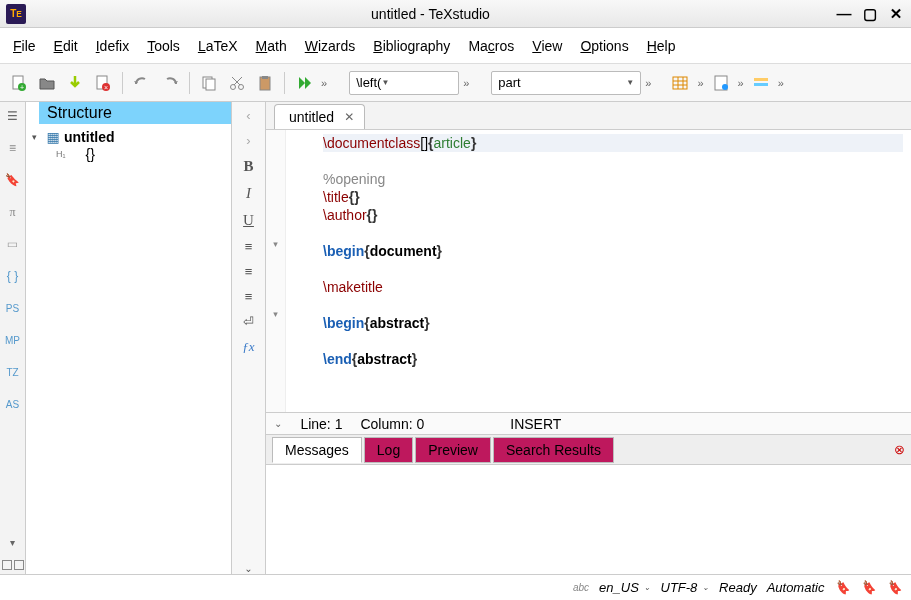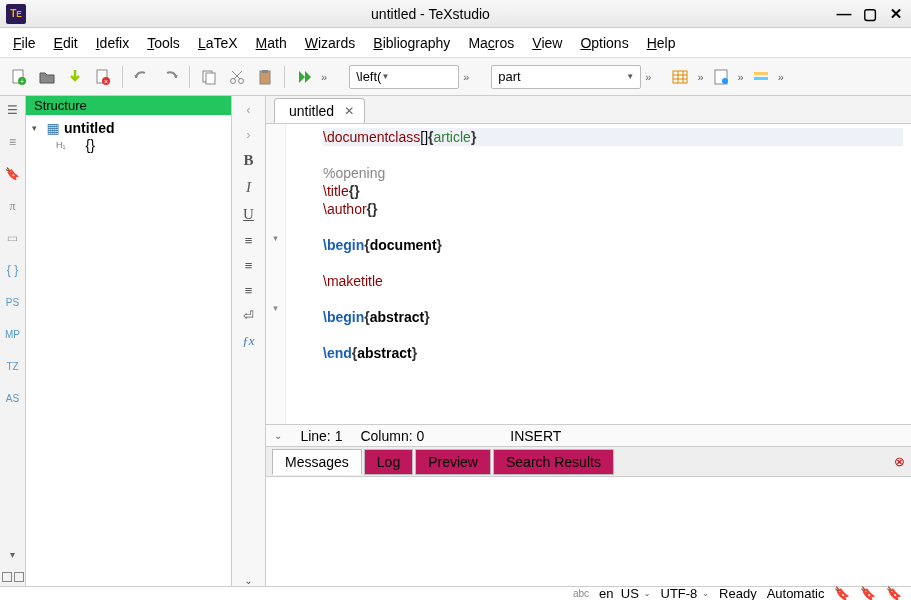--- a/index.html
+++ b/index.html
@@ -4,39 +4,39 @@
 <style>
 * { box-sizing: border-box; margin: 0; padding: 0; font-family: sans-serif; }
 body { width: 911px; height: 600px; background: #fff; display: flex; flex-direction: column; overflow: hidden; font-size: 13px; }
 
 .titlebar { height: 28px; background: linear-gradient(#f8f8f8,#e8e8e8); border-bottom: 1px solid #ccc; display: flex; align-items: center; padding: 0 6px; }
 .titlebar .app-icon { width: 20px; height: 20px; background: #2a1a55; border-radius: 2px; display:flex;align-items:center;justify-content:center;color:#fa0;font-size:10px;font-weight:bold;}
 .titlebar .title { flex:1; text-align:center; font-size: 14px; }
 .titlebar .winbtns { display:flex; gap:8px; font-size:15px; font-weight:bold;}
 .titlebar .winbtns span { cursor:pointer; width:18px; text-align:center;}
 
-.menubar { height: 30px; display:flex; align-items:center; padding: 0 6px; gap: 4px; font-size: 14px; border-bottom:1px solid #ddd;}
+.menubar { height: 36px; display:flex; align-items:center; padding: 0 6px; gap: 4px; font-size: 14px; border-bottom:1px solid #ddd;}
 .menubar .menu { padding: 2px 7px; cursor:pointer;}
 .menubar .menu u { text-decoration: underline; }
 
 .toolbar { height: 38px; display:flex; align-items:center; padding: 0 6px; gap:2px; border-bottom:1px solid #ccc; background:#f7f7f7;}
 .tb-btn { width:26px; height:26px; display:flex; align-items:center; justify-content:center; cursor:pointer; border-radius:3px;}
 .tb-sep { width:1px; height:22px; background:#ccc; margin:0 4px;}
 .tb-more { font-size:11px; color:#666; padding:0 2px; cursor:pointer;}
 .tb-combo { border:1px solid #bbb; background:#fff; height:24px; padding:0 6px; display:flex; align-items:center; cursor:pointer; border-radius:2px;}
 .tb-combo .arr { font-size:8px; color:#555;}
 
 .main { flex:1; display:flex; min-height:0;}
 .left-bar { width:26px; background:#f3f3f3; border-right:1px solid #ccc; display:flex; flex-direction:column; align-items:center; padding-top:4px; gap:12px;}
 .left-bar .lbtn { width:20px; height:20px; cursor:pointer; display:flex;align-items:center;justify-content:center; font-size:12px; color:#666;}
 .left-bar .spacer { flex:1;}
 .left-bar .arr-down { font-size:10px; color:#666;}
 
 .panel-structure { width:206px; border-right:1px solid #ccc; display:flex; flex-direction:column;}
-.panel-structure .hdr { padding:2px 8px; font-size:13px; background:#22c55e;}
+.panel-structure .hdr { padding:2px 8px; font-size:16px; background:#7dd3fc;margin-left:13px;}
 .tree { flex:1; padding:4px 6px; font-size:14px;}
 .tree-item { display:flex; align-items:center; gap:4px; padding:1px 0;}
 .tree-caret { font-size:9px; color:#555; width:10px;}
 .tree-ico { width:14px; display:inline-flex; justify-content:center;}
 .tree-child { padding-left:24px; display:flex; align-items:center; gap:20px;}
 .tree-child .h1 { font-size:9px; color:#777;}
 
 .editor-area { flex:1; display:flex; flex-direction:column; min-width:0;}
 .fmt-bar { width:34px; background:#f7f7f7; border-right:1px solid #ccc; display:flex; flex-direction:column; align-items:center; padding-top:6px; gap:10px;}
 .fmt-bar .fbtn { cursor:pointer; font-size:13px; color:#555; width:22px; text-align:center;}
@@ -66,21 +66,21 @@
 .statusline { height:22px; border-top:1px solid #ccc; display:flex; align-items:center; padding:0 8px; gap:18px; font-size:14px; background:#fafafa;}
 .statusline .chev { font-size:10px; color:#666;}
 
 .bottom-tabs { height:30px; display:flex; align-items:center; background:#eee; border-top:1px solid #ccc; padding:0 6px; gap:2px;}
 .bottom-tabs .btab { padding:4px 12px; border:1px solid #bbb; background:#be185d; cursor:pointer; font-size:14px;}
 .bottom-tabs .btab.active { background:#fff; border-bottom:1px solid #fff;}
 .bottom-tabs .spc { flex:1;}
 .bottom-tabs .close-ico { color:#c00; font-size:13px; cursor:pointer;}
 .bottom-panel { height:110px; border-top:1px solid #ccc; background:#fff;}
 
-.statusbar { height:14px; border-top:1px solid #ccc; display:flex; align-items:center; padding:0 8px; gap:10px; font-size:13px;}
+.statusbar { height:26px; border-top:1px solid #ccc; display:flex; align-items:center; padding:0 8px; gap:10px; font-size:13px;font-style:italic;}
 .statusbar .sgrp { display:flex; align-items:center; gap:5px;}
 .statusbar .spc { flex:1;}
 .statusbar .arr { font-size:8px; color:#555;}
 .bookmark { color:#d88; font-size:13px;}
 
 svg.ico { width:18px; height:18px; }
 </style>
 </head>
 <body>
 

